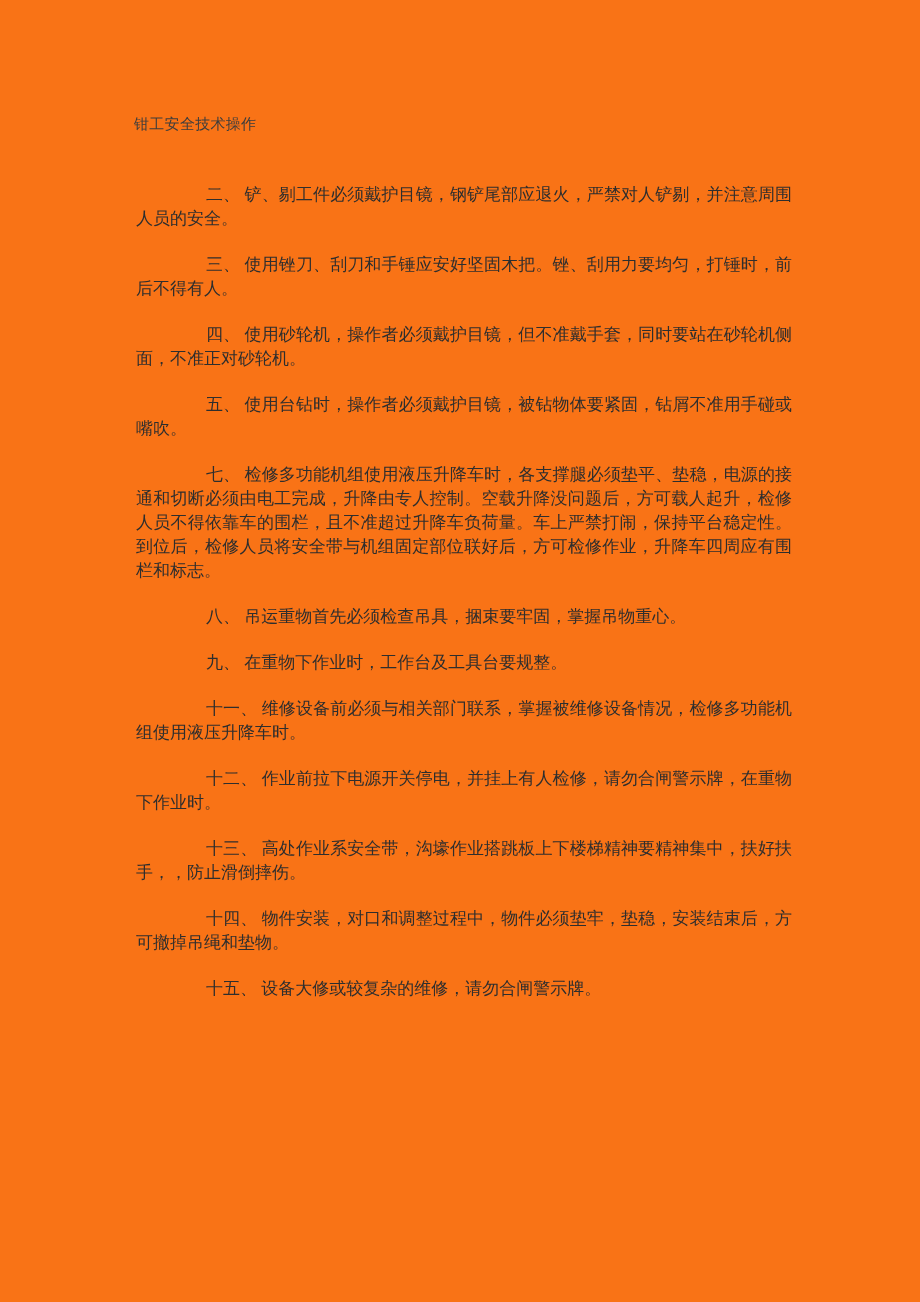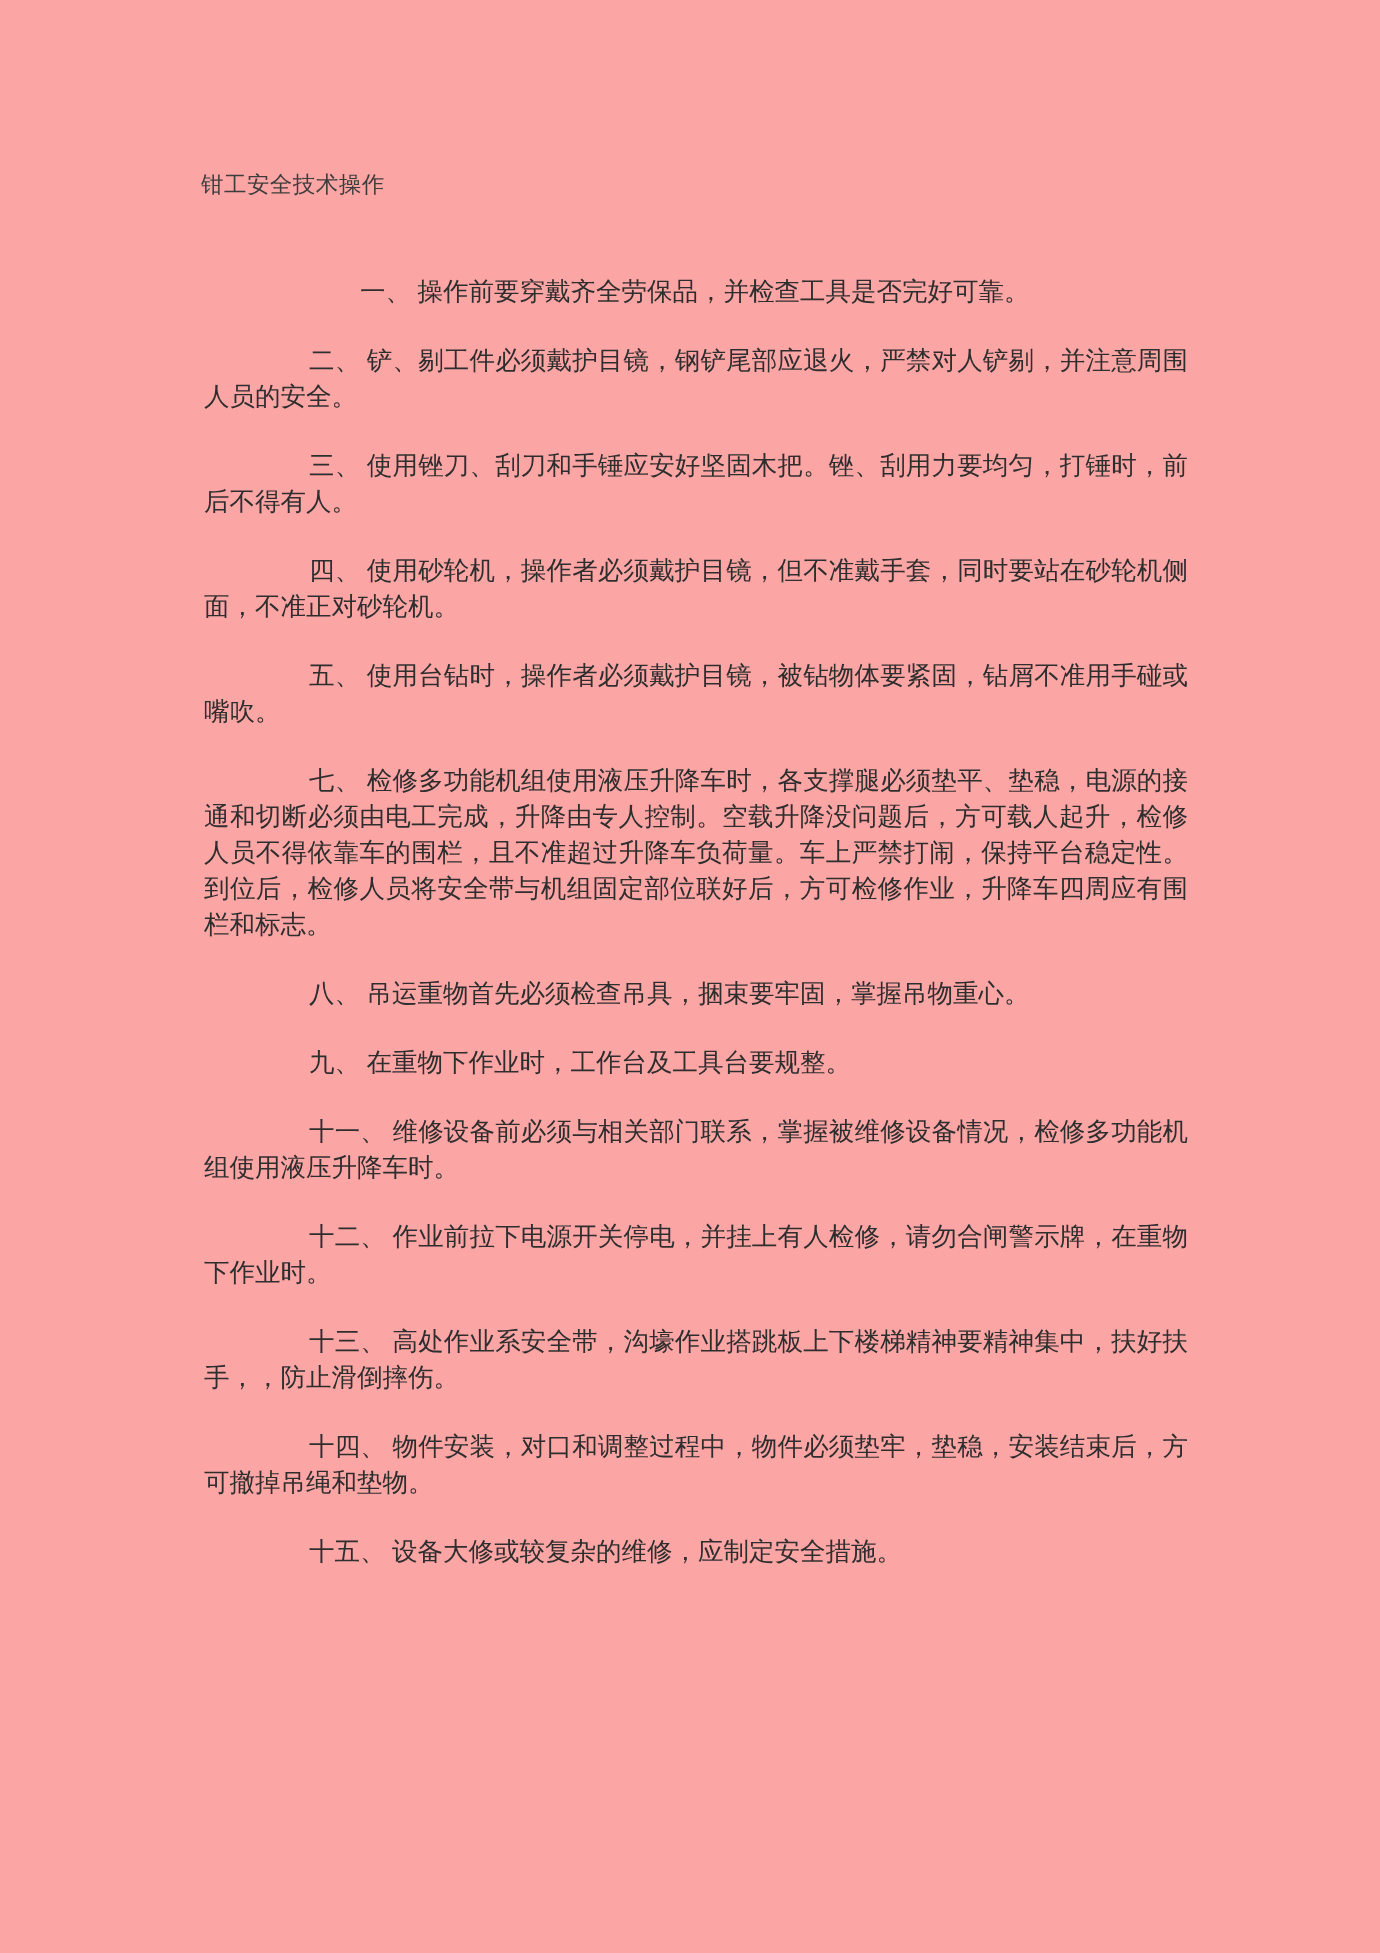--- a/index.html
+++ b/index.html
@@ -4,21 +4,21 @@
 <style>
   html, body {
     margin: 0;
     padding: 0;
     background: #ffffff;
   }
   .page {
     position: relative;
     width: 920px;
     height: 1302px;
-    background: #fca5a5;
+    background: #f97316;
     overflow: hidden;
     box-sizing: border-box;
   }
   .doc-title {
     position: absolute;
     left: 134px;
     top: 113px;
     font-family: "Liberation Sans", "DejaVu Sans", sans-serif;
     font-size: 15px;
     line-height: 22px;
@@ -52,28 +52,27 @@
   }
 </style>
 </head>
 <body>
 
 <div class="page">
 
   <div class="doc-title">钳工安全技术操作</div>
 
   <div class="body-block">
-    <p class="clause first-item">一、 操作前要穿戴齐全劳保品，并检查工具是否完好可靠。</p>
     <p class="clause">二、 铲、剔工件必须戴护目镜，钢铲尾部应退火，严禁对人铲剔，并注意周围人员的安全。</p>
     <p class="clause">三、 使用锉刀、刮刀和手锤应安好坚固木把。锉、刮用力要均匀，打锤时，前后不得有人。</p>
     <p class="clause">四、 使用砂轮机，操作者必须戴护目镜，但不准戴手套，同时要站在砂轮机侧面，不准正对砂轮机。</p>
     <p class="clause">五、 使用台钻时，操作者必须戴护目镜，被钻物体要紧固，钻屑不准用手碰或嘴吹。</p>
     <p class="clause">七、 检修多功能机组使用液压升降车时，各支撑腿必须垫平、垫稳，电源的接通和切断必须由电工完成，升降由专人控制。空载升降没问题后，方可载人起升，检修人员不得依靠车的围栏，且不准超过升降车负荷量。车上严禁打闹，保持平台稳定性。到位后，检修人员将安全带与机组固定部位联好后，方可检修作业，升降车四周应有围栏和标志。</p>
     <p class="clause">八、 吊运重物首先必须检查吊具，捆束要牢固，掌握吊物重心。</p>
     <p class="clause">九、 在重物下作业时，工作台及工具台要规整。</p>
     <p class="clause">十一、 维修设备前必须与相关部门联系，掌握被维修设备情况，检修多功能机组使用液压升降车时。</p>
     <p class="clause">十二、 作业前拉下电源开关停电，并挂上有人检修，请勿合闸警示牌，在重物下作业时。</p>
     <p class="clause">十三、 高处作业系安全带，沟壕作业搭跳板上下楼梯精神要精神集中，扶好扶手，，防止滑倒摔伤。</p>
     <p class="clause">十四、 物件安装，对口和调整过程中，物件必须垫牢，垫稳，安装结束后，方可撤掉吊绳和垫物。</p>
-    <p class="clause">十五、 设备大修或较复杂的维修，应制定安全措施。</p>
+    <p class="clause">十五、 设备大修或较复杂的维修，请勿合闸警示牌。</p>
   </div>
 
 </div>
 
 </body></html>

